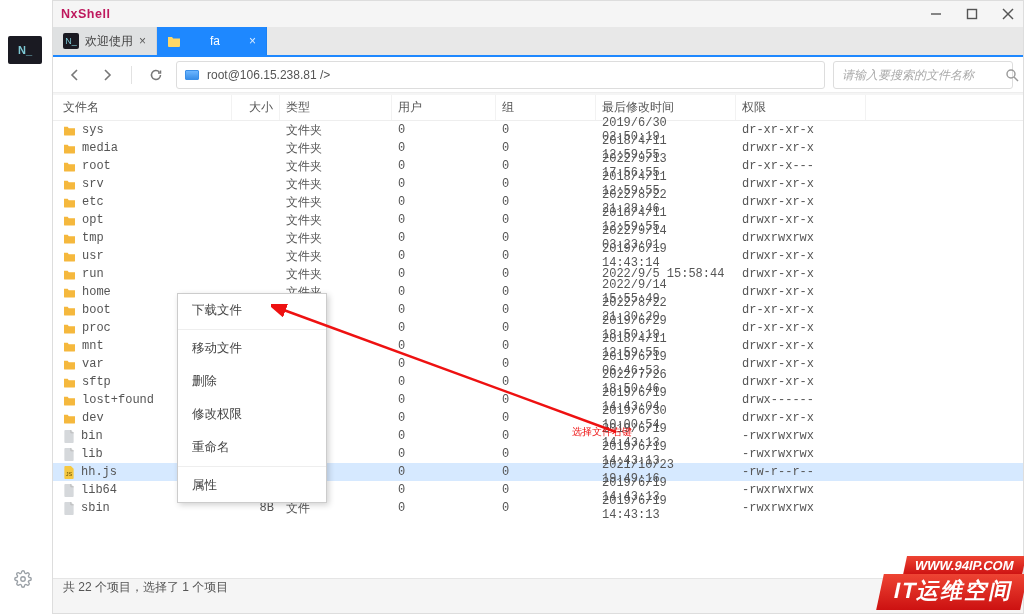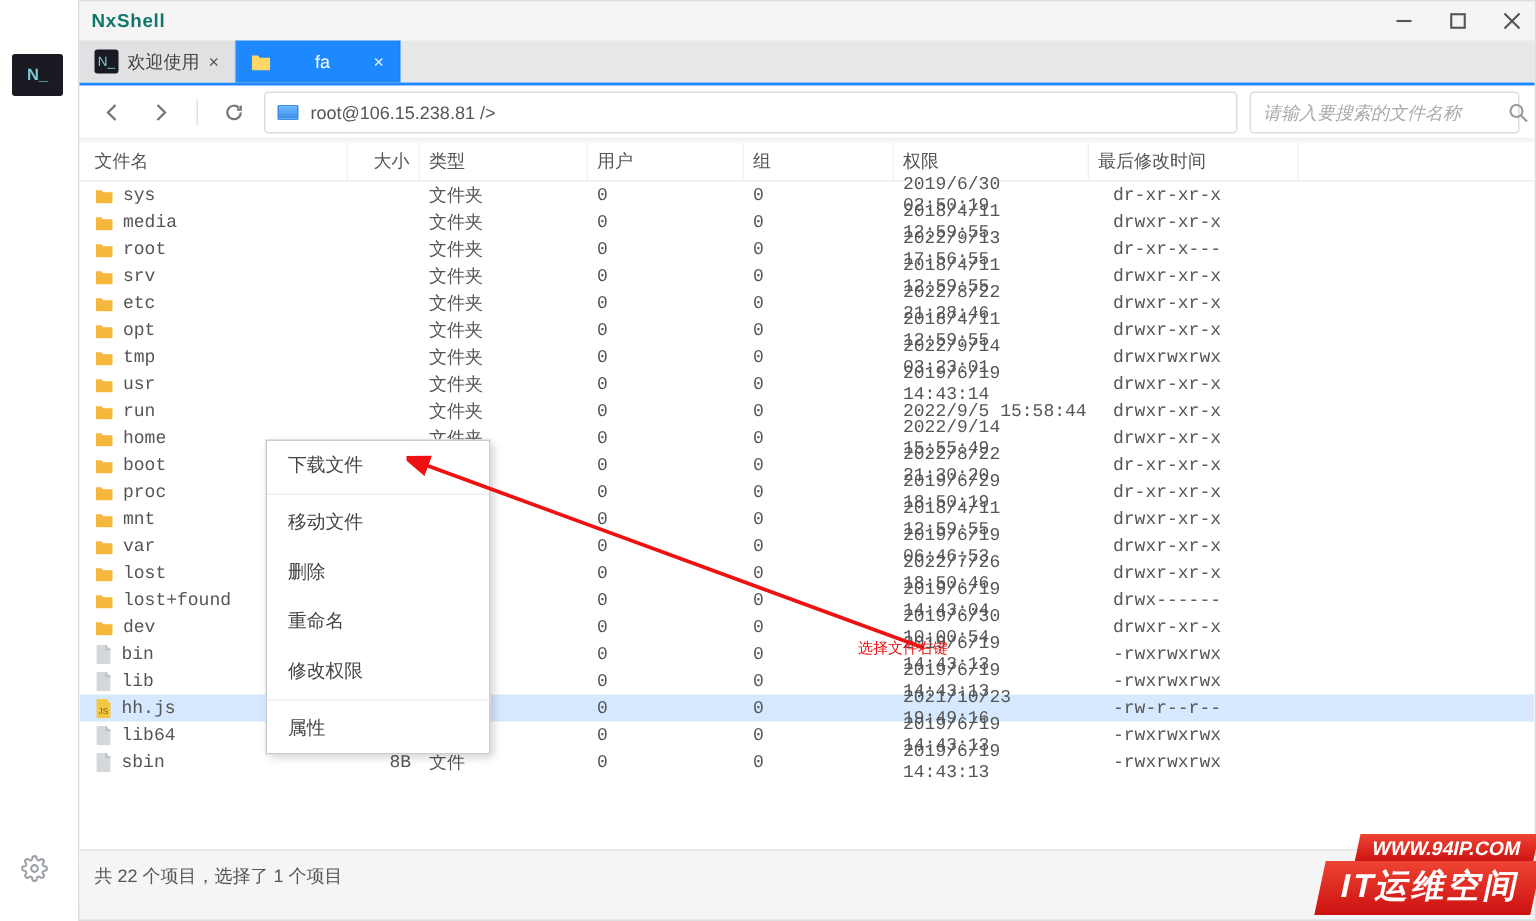--- a/index.html
+++ b/index.html
@@ -4,21 +4,21 @@
 <style>
 * { box-sizing: border-box; margin: 0; padding: 0; }
 body { font-family: "Microsoft YaHei", "Segoe UI", Arial, sans-serif; font-size: 12px; color: #333; background: #fff; width: 1024px; height: 614px; overflow: hidden; position: relative; }
 
 .outer { position: absolute; left: 52px; top: 0; right: 0; bottom: 0; background: #f5f5f5; border: 1px solid #ddd; }
 .sidestrip { position: absolute; left: 0; top: 0; width: 50px; height: 100%; background: #fff; }
 .sidebadge { position: absolute; left: 8px; top: 36px; width: 34px; height: 28px; background: #1a1a22; color: #7ecad6; font-weight: bold; font-size: 11px; display: flex; align-items: center; justify-content: center; border-radius: 2px; }
 .gear { position: absolute; left: 14px; bottom: 26px; color: #aaa; }
 
 .titlebar { height: 26px; background: #f5f5f5; display: flex; align-items: center; padding: 0 8px; }
-.titlebar .title { font-size: 12.5px; color: #0f766e; font-weight: 600; letter-spacing: 0.5px; }
+.titlebar .title { font-size: 12.5px; color: #be185d; font-weight: 600; letter-spacing: 0.5px; }
 .winctrls { margin-left: auto; display: flex; gap: 22px; color: #555; }
 .winctrls span { display: inline-flex; width:14px; height:14px; align-items:center; justify-content:center; }
 
 .tabbar { height: 28px; background: #e8e8e8; display: flex; align-items: stretch; }
 .tab { display: flex; align-items: center; padding: 0 10px; gap: 6px; font-size: 12px; border-right: 1px solid rgba(0,0,0,0.05); }
 .tab.welcome { background: #dfe1e2; color: #444; }
 .tab.active { background: #1e88ff; color: #fff; gap: 29px; }
 .tab .tbadge { width: 16px; height: 16px; background: #1a1a22; color:#7ecad6; font-size:9px; display:flex; align-items:center; justify-content:center; border-radius:2px; }
 .tab .ficon { color:#ffd766; }
 .tab .x { font-size: 12px; opacity: 0.85; }
@@ -51,21 +51,21 @@
 .csize { width:48px; text-align:right; }
 .ctype { width:112px; } .cuser{width:104px;} .cgroup{width:100px;} .cmtime{width:140px;} .cperm{width:130px;}
 
 .ctxmenu { position:absolute; left: 124px; top: 292px; width: 150px; background:#fff; border:1px solid #ccc; box-shadow: 2px 2px 6px rgba(0,0,0,0.18); z-index: 50; font-size:12.5px; color:#444; }
 .ctxitem { padding: 8px 14px; }
 .ctxsep { height:1px; background:#eee; margin: 2px 0; }
 
 .ann-text { position:absolute; left: 519px; top: 424px; color:#e11; font-size:10px; z-index:60; }
 .arrow { position:absolute; left:218px; top:296px; width:360px; height:150px; z-index:55; }
 
-.statusbar { position:absolute; left:0; right:0; bottom:12px; height:26px; background:#f5f5f5; border-top:1px solid #e5e5e5; display:flex; align-items:center; padding: 17px 10px; font-size:12px; color:#555; }
+.statusbar { position:absolute; left:0; right:0; bottom:0; height:26px; background:#f5f5f5; border-top:1px solid #e5e5e5; display:flex; align-items:flex-end; padding: 17px 10px; font-size:12px; color:#555; }
 
 .watermark { position:absolute; right:0; bottom:4px; z-index:100; }
 .wm-url { background:linear-gradient(#e43,#c11); color:#fff; font-size:13px; padding:2px 10px; transform: skewX(-12deg); display:inline-block; font-weight:600; }
 .wm-big { background:linear-gradient(#e43,#c11); color:#fff; font-size:22px; padding:2px 10px 4px 14px; transform: skewX(-12deg); display:inline-block; font-weight:700; letter-spacing:2px; margin-top:-1px;}
 .wm-wrap { text-align:right; }
 svg { display:block; }
 </style>
 </head>
 <body>
 
@@ -152,22 +152,22 @@
     </div>
   </div>
 
   <div class="grid">
     <div class="ghead">
       <div class="gcol c-name">文件名</div>
       <div class="gcol c-size">大小</div>
       <div class="gcol c-type">类型</div>
       <div class="gcol c-user">用户</div>
       <div class="gcol c-group">组</div>
+      <div class="gcol c-mtime">最后修改时间</div>
       <div class="gcol c-perm">权限</div>
-      <div class="gcol c-mtime">最后修改时间</div>
     </div>
     <div class="gbody" id="gbody">
         <div class="grow">
           <div class="cell fname">
             <span>
               <svg width="13" height="11" viewBox="0 0 14 12">
                 <path d="M1 2h4l1.2 1.5H13v7a1 1 0 0 1-1 1H2a1 1 0 0 1-1-1z" fill="#f5b83d"></path>
               </svg>
             </span>
             <span>sys</span>
@@ -387,21 +387,21 @@
           <div class="cell cmtime">2019/6/19 06:46:53</div>
           <div class="cell cperm">drwxr-xr-x</div>
         </div>
         <div class="grow">
           <div class="cell fname">
             <span>
               <svg width="13" height="11" viewBox="0 0 14 12">
                 <path d="M1 2h4l1.2 1.5H13v7a1 1 0 0 1-1 1H2a1 1 0 0 1-1-1z" fill="#f5b83d"></path>
               </svg>
             </span>
-            <span>lost</span>
+            <span>sftp</span>
           </div>
           <div class="cell csize"></div>
           <div class="cell ctype">文件夹</div>
           <div class="cell cuser">0</div>
           <div class="cell cgroup">0</div>
           <div class="cell cmtime">2022/7/26 18:50:46</div>
           <div class="cell cperm">drwxr-xr-x</div>
         </div>
         <div class="grow">
           <div class="cell fname">
@@ -521,22 +521,22 @@
           <div class="cell cperm">-rwxrwxrwx</div>
         </div>
       </div>
   </div>
 
   <div class="ctxmenu" id="ctxmenu">
       <div class="ctxitem">下载文件</div>
       <div class="ctxsep"></div>
       <div class="ctxitem">移动文件</div>
       <div class="ctxitem">删除</div>
+      <div class="ctxitem">修改权限</div>
       <div class="ctxitem">重命名</div>
-      <div class="ctxitem">修改权限</div>
       <div class="ctxsep"></div>
       <div class="ctxitem">属性</div>
     </div>
 
   <svg class="arrow" viewBox="0 0 360 150">
     <defs>
         <marker id="ah" markerWidth="10" markerHeight="10" refX="2" refY="3" orient="auto">
           <path d="M0,0 L0,6 L8,3 z" fill="#e11"></path>
         </marker>
       </defs>

